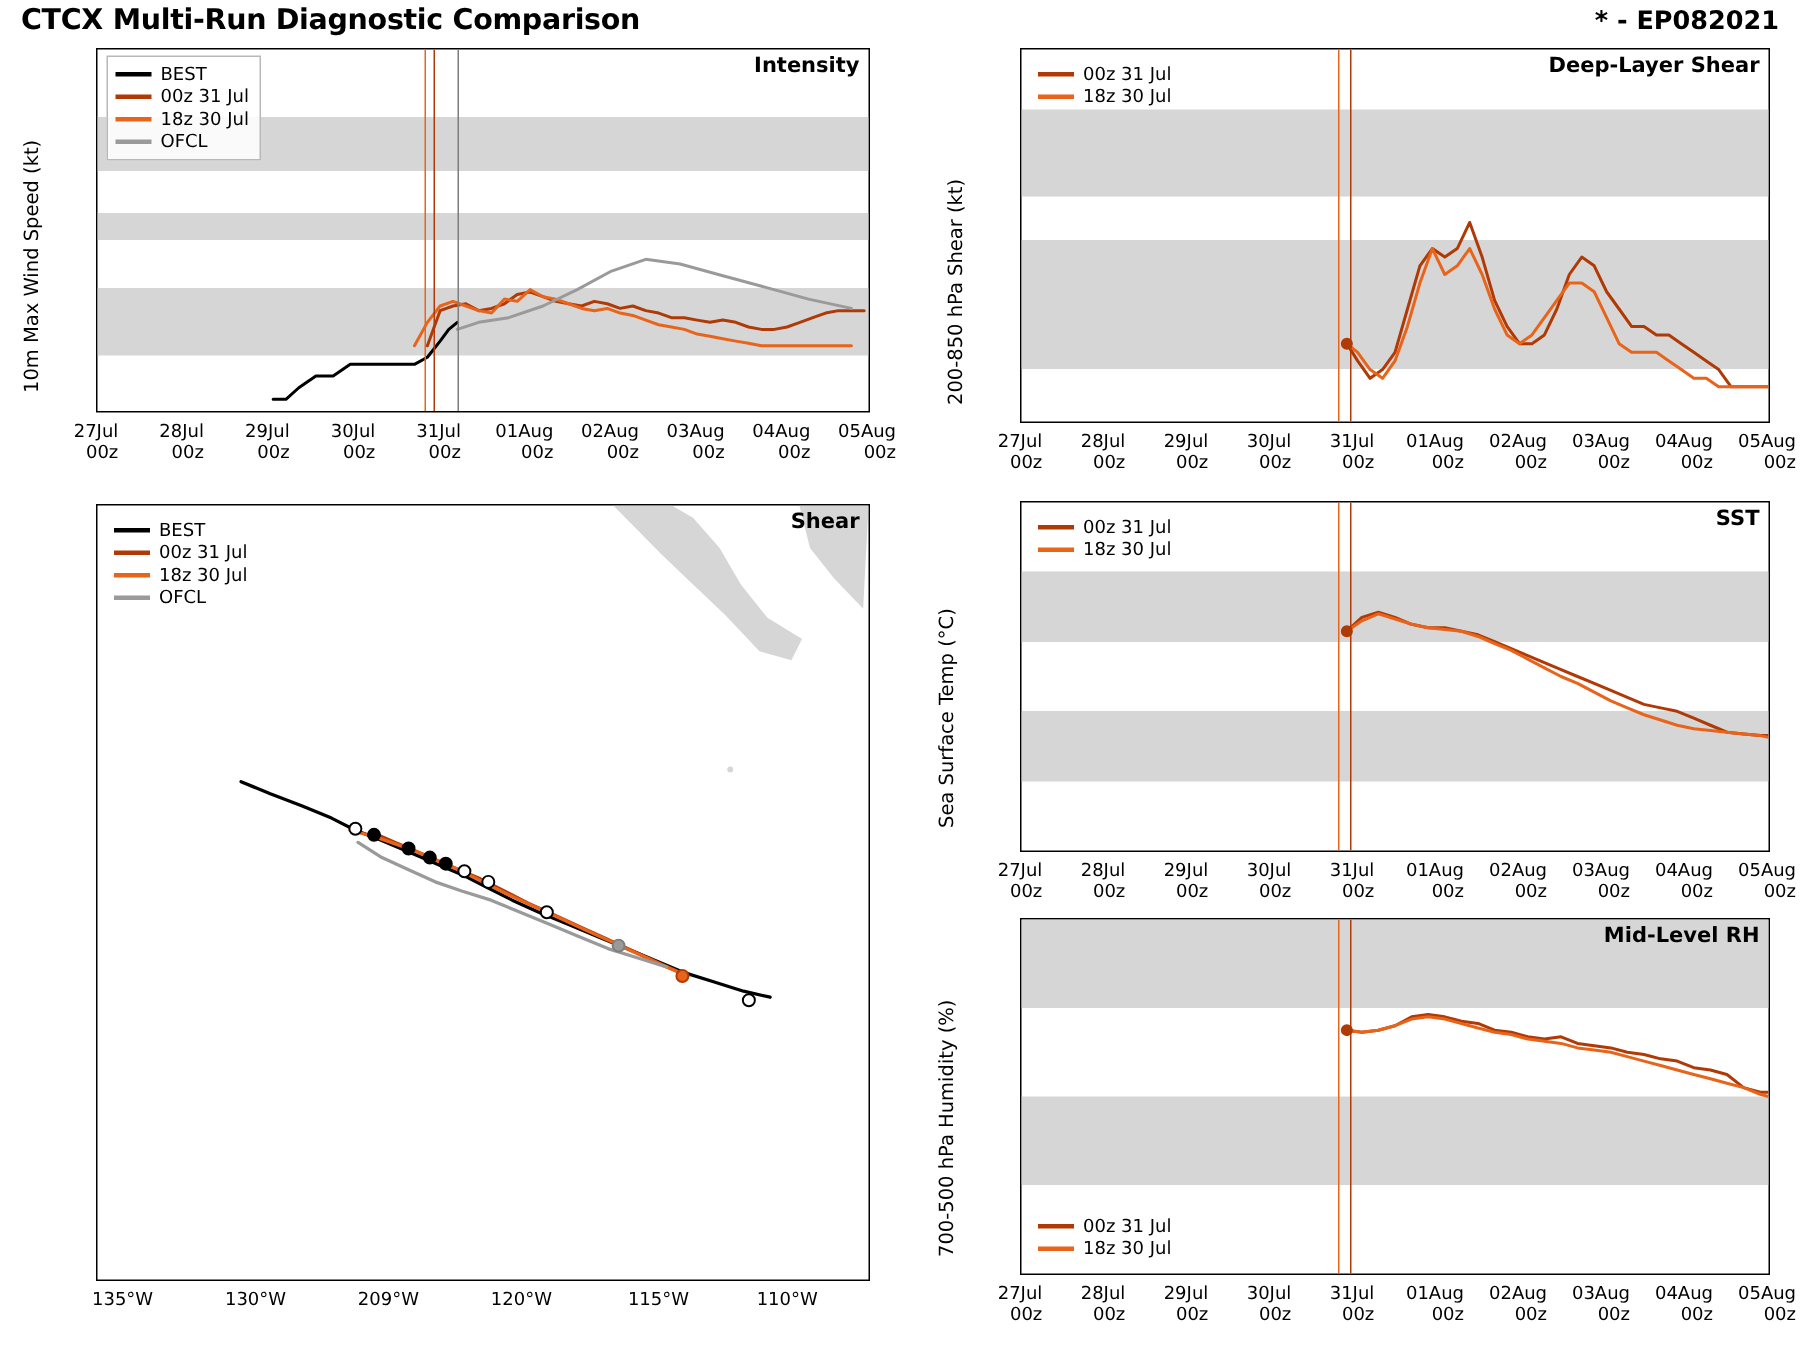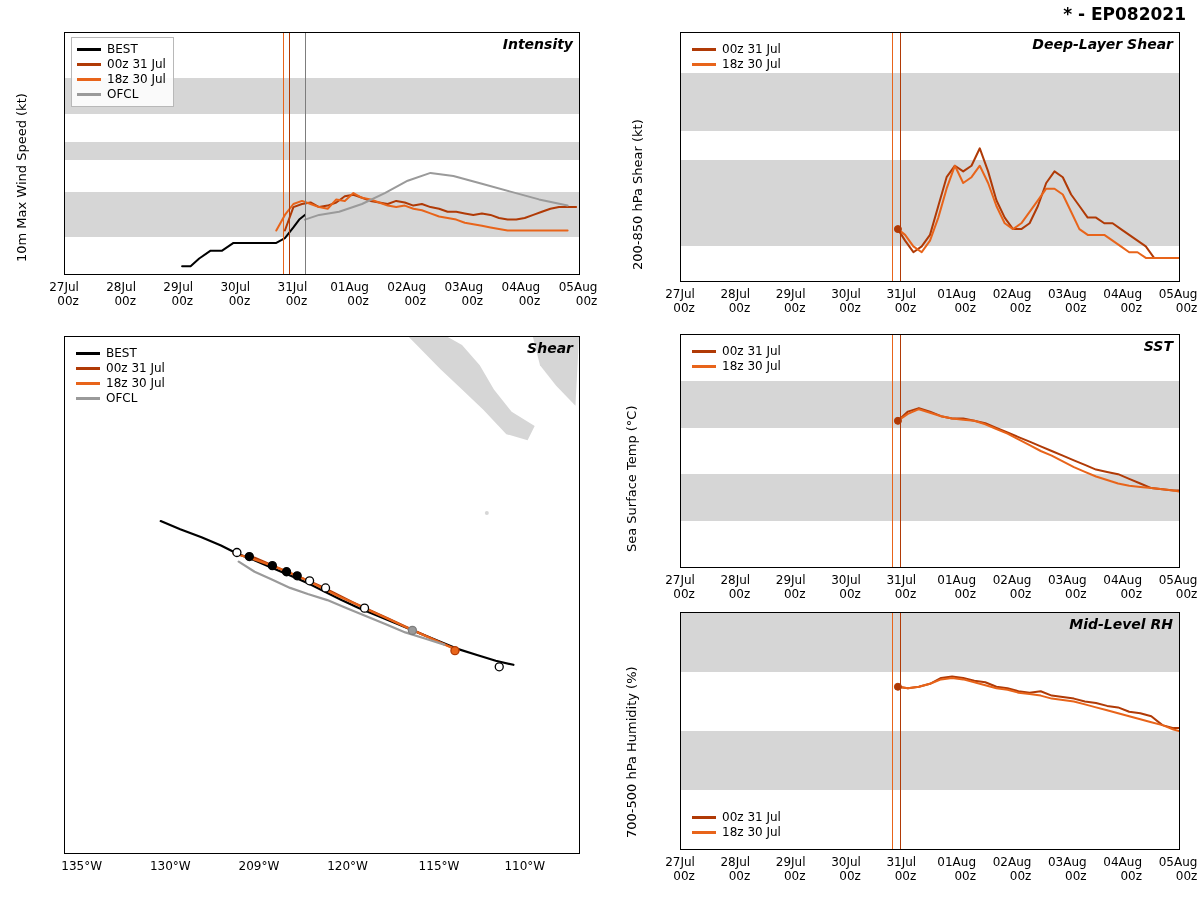--- a/index.html
+++ b/index.html
@@ -55,21 +55,20 @@
     right: 0;
     background: #d6d6d6;
   }
   .panel-title {
     position: absolute;
     right: 6px;
     top: 3px;
     font-size: 14px;
     font-weight: bold;
     z-index: 6;
-    font-style: italic;
   }
   .vline {
     position: absolute;
     top: 0;
     bottom: 0;
     width: 1px;
     z-index: 5;
   }
   .ytickmark {
     position: absolute;
@@ -133,20 +132,21 @@
     width: 104px;
     height: 44px;
   }
   svg { display: block; }
 </style>
 </head>
 <body>
 
 <div class="page">
 
+  <div id="main-title">CTCX Multi-Run Diagnostic Comparison</div>
   <div id="storm-id">* - EP082021</div>
 
   <div class="panel" id="panel-intensity" style="left:64px; top:32px; width:516px; height:243px;">
     <div class="plotarea" id="pa-intensity">
         <div class="band" style="top: 158.594px; height: 45.0903px;"></div>
         <div class="band" style="top: 108.839px; height: 18.6581px;"></div>
         <div class="band" style="top: 45.0903px; height: 35.7613px;"></div>
         <div class="vline" style="left: 218.164px; background: rgb(232, 100, 26);"></div>
         <div class="vline" style="left: 223.876px; background: rgb(176, 58, 6);"></div>
         <div class="vline" style="left: 239.867px; background: rgb(125, 125, 125);"></div>

